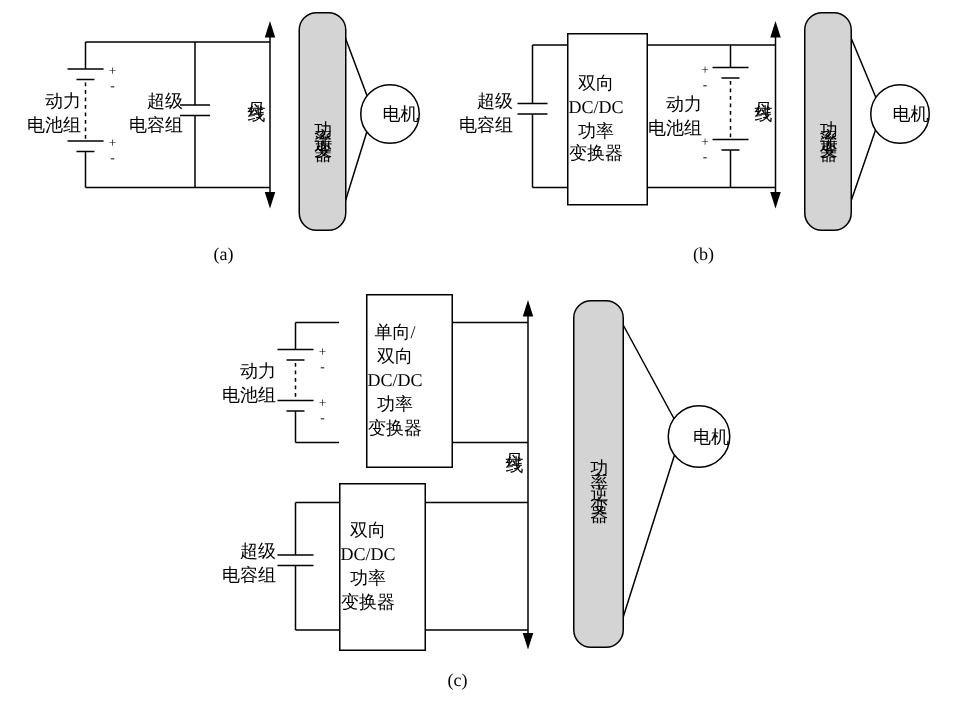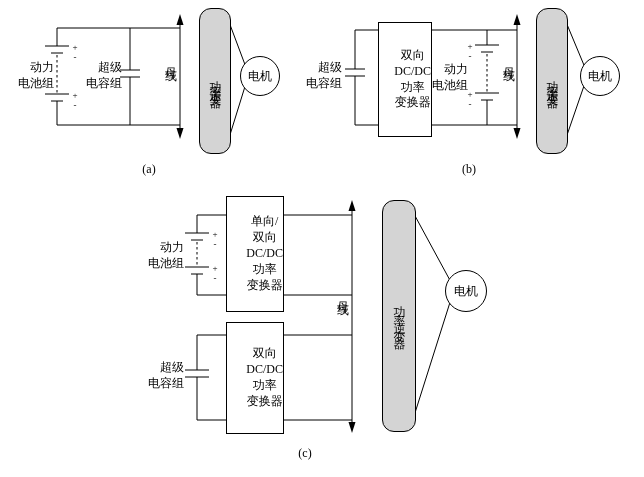--- a/index.html
+++ b/index.html
@@ -12,34 +12,34 @@
   .lbl{
     position:absolute;z-index:2;font-size:12px;line-height:1.3;
     text-align:right;white-space:pre-line;
   }
   .vlbl{
     position:absolute;z-index:2;font-size:12px;
     writing-mode:vertical-rl;text-orientation:upright;letter-spacing:2px;
   }
   .box{
     position:absolute;z-index:1;background:#fff;border:1px solid #000;
-    display:flex;align-items:center;justify-content:flex-end;
+    display:flex;align-items:center;justify-content:flex-start;
   }
   .box span{font-size:12px;line-height:1.32;text-align:center;white-space:pre-line;}
   .inverter{
     position:absolute;z-index:1;background:#d4d4d4;border:1px solid #000;
     border-radius:12px;display:flex;align-items:center;justify-content:center;
   }
   .inverter span{
     writing-mode:vertical-rl;text-orientation:upright;
     font-size:12px;letter-spacing:4px;
   }
   .motor{
     position:absolute;z-index:1;background:#fff;border:1px solid #000;
-    border-radius:50%;display:flex;align-items:center;justify-content:center;
+    border-radius:50%;display:flex;align-items:center;justify-content:flex-end;
     font-size:12px;
   }
   .caption{position:absolute;z-index:2;font-size:12px;text-align:center;}
   text{font-family:"Liberation Serif","DejaVu Serif",serif;font-size:9px;fill:#000;}
 </style>
 </head>
 <body>
 
 <div class="canvas">
 
@@ -158,21 +158,21 @@
   <div class="inverter" style="left:536px;top:8px;width:30px;height:144px;">
     <span>功率逆变器</span>
   </div>
   <div class="motor" style="left:580px;top:56px;width:38px;height:38px;">
     <span>电机</span>
   </div>
   <div class="caption" style="left:454px;top:162px;width:30px;">(b)</div>
 
   <div class="lbl" style="left:138px;top:240px;width:46px;">动力
 电池组</div>
-  <div class="box" style="left:226px;top:196px;width:56px;height:114px;">
+  <div class="box" style="left:244px;top:196px;width:56px;height:114px;">
     <span>单向/
 双向
 DC/DC
 功率
 变换器</span>
   </div>
   <div class="lbl" style="left:138px;top:360px;width:46px;">超级
 电容组</div>
   <div class="box" style="left:226px;top:322px;width:56px;height:110px;">
     <span>双向

